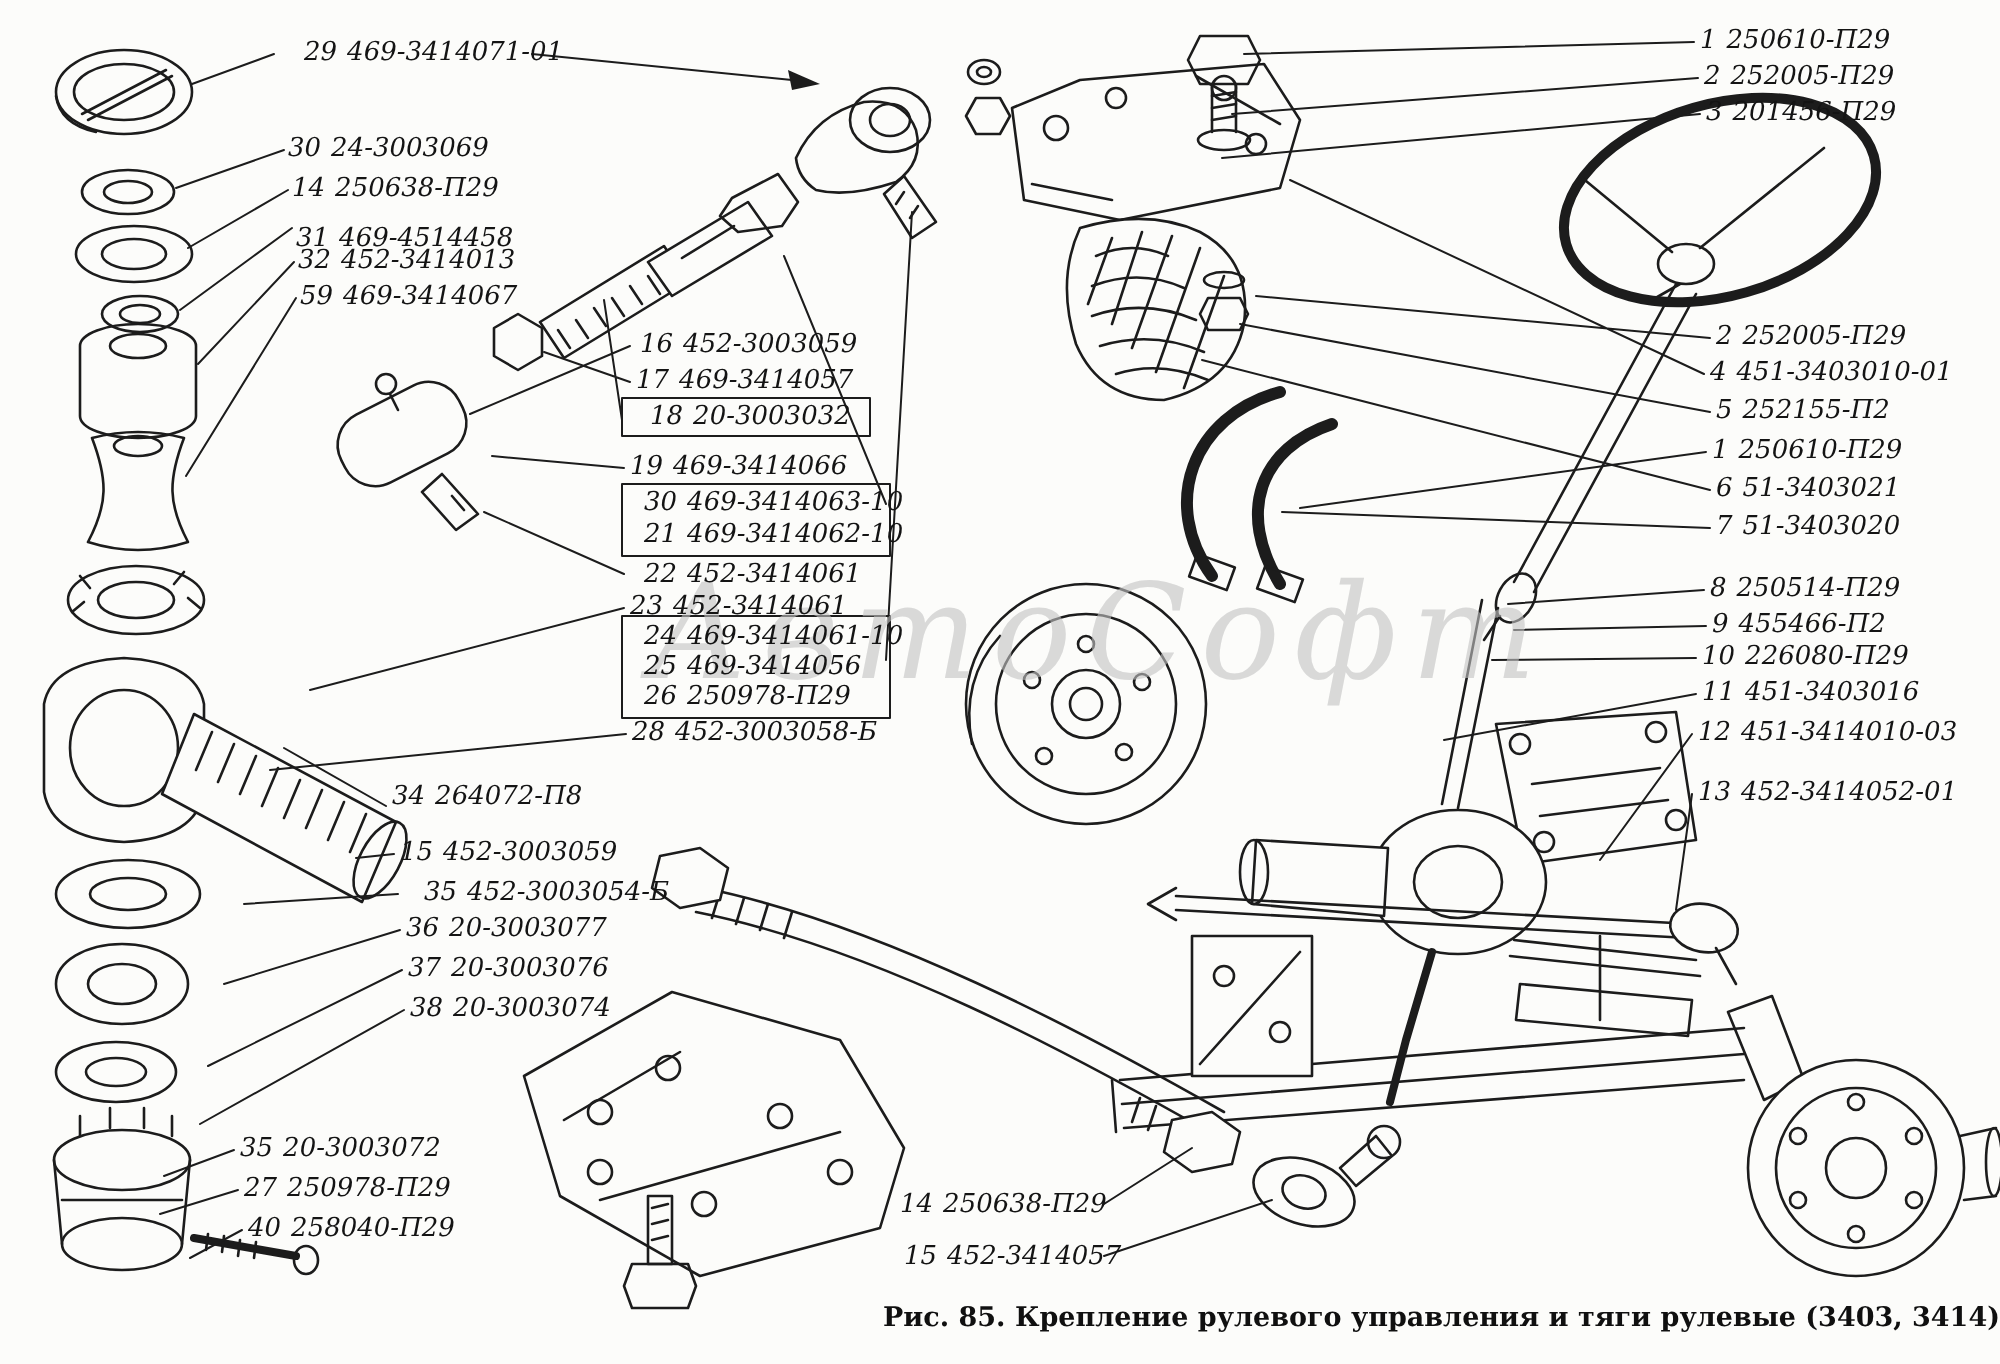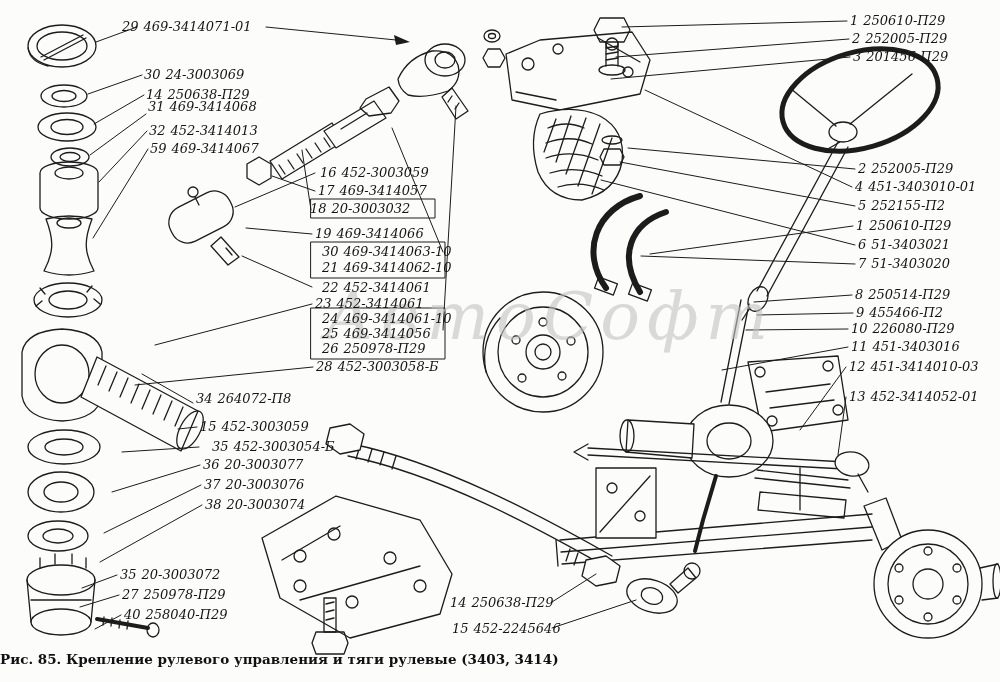--- a/index.html
+++ b/index.html
@@ -4,21 +4,21 @@
 <style>
   html,body{margin:0;padding:0;background:#ffffff;}
   .page{position:relative;width:1000px;height:682px;background:#fcfcfa;overflow:hidden;
         font-family:"DejaVu Serif",serif;}
   svg.drawing{position:absolute;left:0;top:0;z-index:1;}
   .watermark{position:absolute;z-index:2;left:298px;top:278px;font-size:66px;font-style:italic;
              color:#c3c3c3;opacity:.6;letter-spacing:7px;white-space:nowrap;
              font-family:"DejaVu Serif",serif;margin-left:26px;}
   .lbl{position:absolute;z-index:3;font-size:13px;font-style:italic;color:#141414;
        white-space:nowrap;display:inline-flex;gap:5px;line-height:1.1;}
-  .caption{position:absolute;z-index:3;left:0;right:0;top:651px;text-align:left;
+  .caption{position:absolute;z-index:3;left:0;right:0;top:651px;text-align:right;
            font-size:13.5px;font-weight:700;color:#101010;}
 </style>
 </head>
 <body>
 
 <div class="page">
 
 <svg class="drawing" width="1000" height="682" viewBox="0 0 1000 682" xmlns="http://www.w3.org/2000/svg">
 <g stroke="#1c1c1c" stroke-width="1.3" fill="none" stroke-linecap="round" stroke-linejoin="round">
 
@@ -222,53 +222,53 @@
     <rect x="311" y="199" width="124" height="19"></rect>
     <rect x="311" y="242" width="134" height="36"></rect>
     <rect x="311" y="308" width="134" height="51"></rect>
   </g>
 
 </g>
 </svg>
 
 <div class="watermark">АвтоСофт</div>
 
-<div class="lbl" style="left:122px;top:20px">
+<div class="lbl" style="left:152px;top:20px">
       <span>29</span>
       <span>469-3414071-01</span>
     </div>
 <div class="lbl" style="left:144px;top:68px">
       <span>30</span>
       <span>24-3003069</span>
     </div>
 <div class="lbl" style="left:146px;top:88px">
       <span>14</span>
       <span>250638-П29</span>
     </div>
-<div class="lbl" style="left:148px;top:100px">
+<div class="lbl" style="left:148px;top:113px">
       <span>31</span>
-      <span>469-3414068</span>
+      <span>469-4514458</span>
     </div>
 <div class="lbl" style="left:149px;top:124px">
       <span>32</span>
       <span>452-3414013</span>
     </div>
 <div class="lbl" style="left:150px;top:142px">
       <span>59</span>
       <span>469-3414067</span>
     </div>
 <div class="lbl" style="left:320px;top:166px">
       <span>16</span>
       <span>452-3003059</span>
     </div>
 <div class="lbl" style="left:318px;top:184px">
       <span>17</span>
       <span>469-3414057</span>
     </div>
-<div class="lbl" style="left:310px;top:202px">
+<div class="lbl" style="left:325px;top:202px">
       <span>18</span>
       <span>20-3003032</span>
     </div>
 <div class="lbl" style="left:315px;top:227px">
       <span>19</span>
       <span>469-3414066</span>
     </div>
 <div class="lbl" style="left:322px;top:245px">
       <span>30</span>
       <span>469-3414063-10</span>
@@ -396,18 +396,18 @@
 <div class="lbl" style="left:849px;top:390px">
       <span>13</span>
       <span>452-3414052-01</span>
     </div>
 <div class="lbl" style="left:450px;top:596px">
       <span>14</span>
       <span>250638-П29</span>
     </div>
 <div class="lbl" style="left:452px;top:622px">
       <span>15</span>
-      <span>452-2245646</span>
+      <span>452-3414057</span>
     </div>
 
 <div class="caption">Рис. 85. Крепление рулевого управления и тяги рулевые (3403, 3414)</div>
 
 </div>
 
 </body></html>

